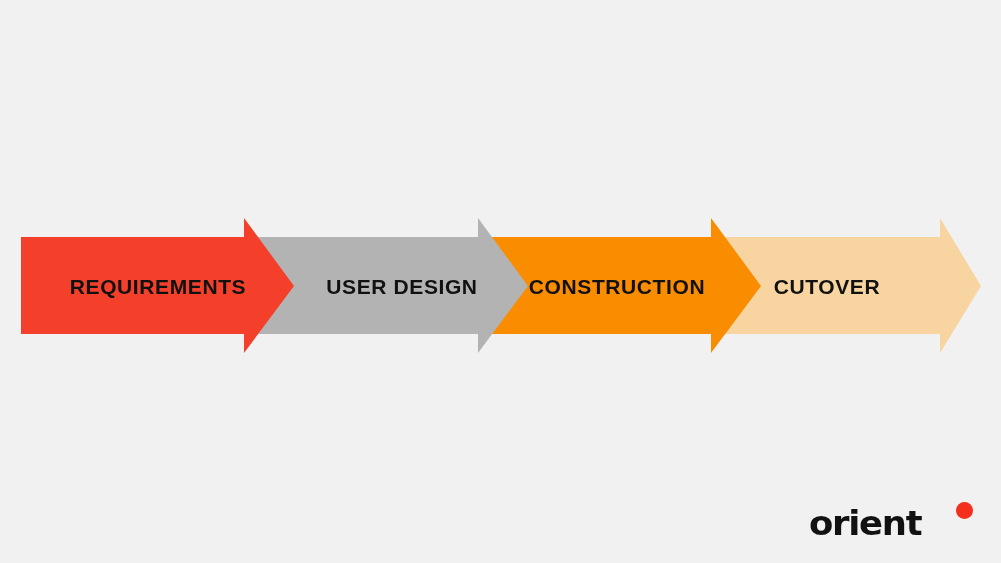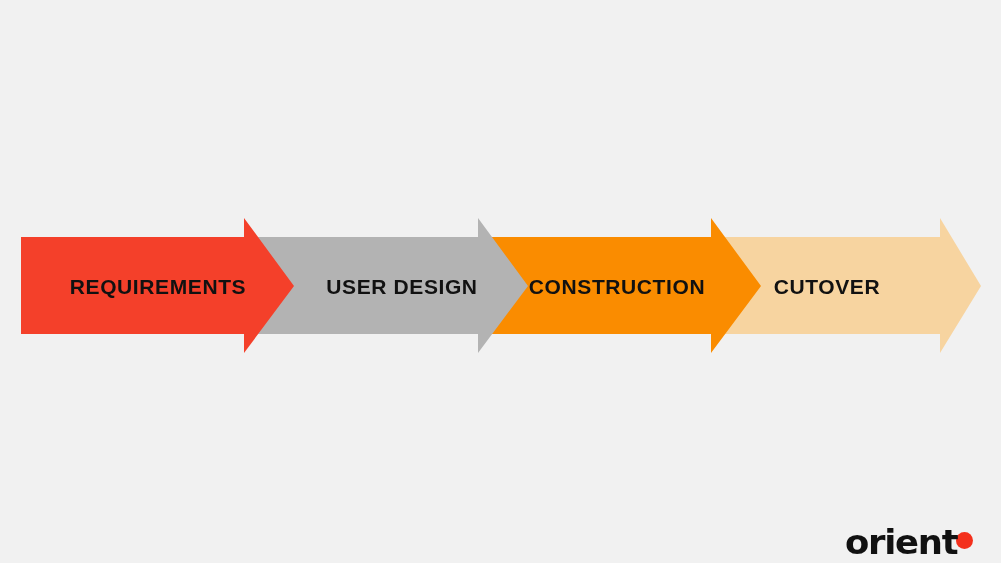--- a/index.html
+++ b/index.html
@@ -50,24 +50,25 @@
     fill: #111111;
     text-anchor: middle;
     dominant-baseline: middle;
     paint-order: normal;
   }
 
   
   #brand-logo {
     position: absolute;
     right: 28px;
-    bottom: 4px;
+    bottom: 23px;
     display: flex;
-    align-items: center;
+    align-items: flex-start;
     height: 42px;
+    gap: 36px;
   }
   #logo-wordmark {
     font-family: "DejaVu Sans", sans-serif;
     font-weight: bold;
     font-size: 34px;
     line-height: 34px;
     letter-spacing: -1.2px;
     color: #111111;
     transform: scaleX(1.04);
     transform-origin: left bottom;

